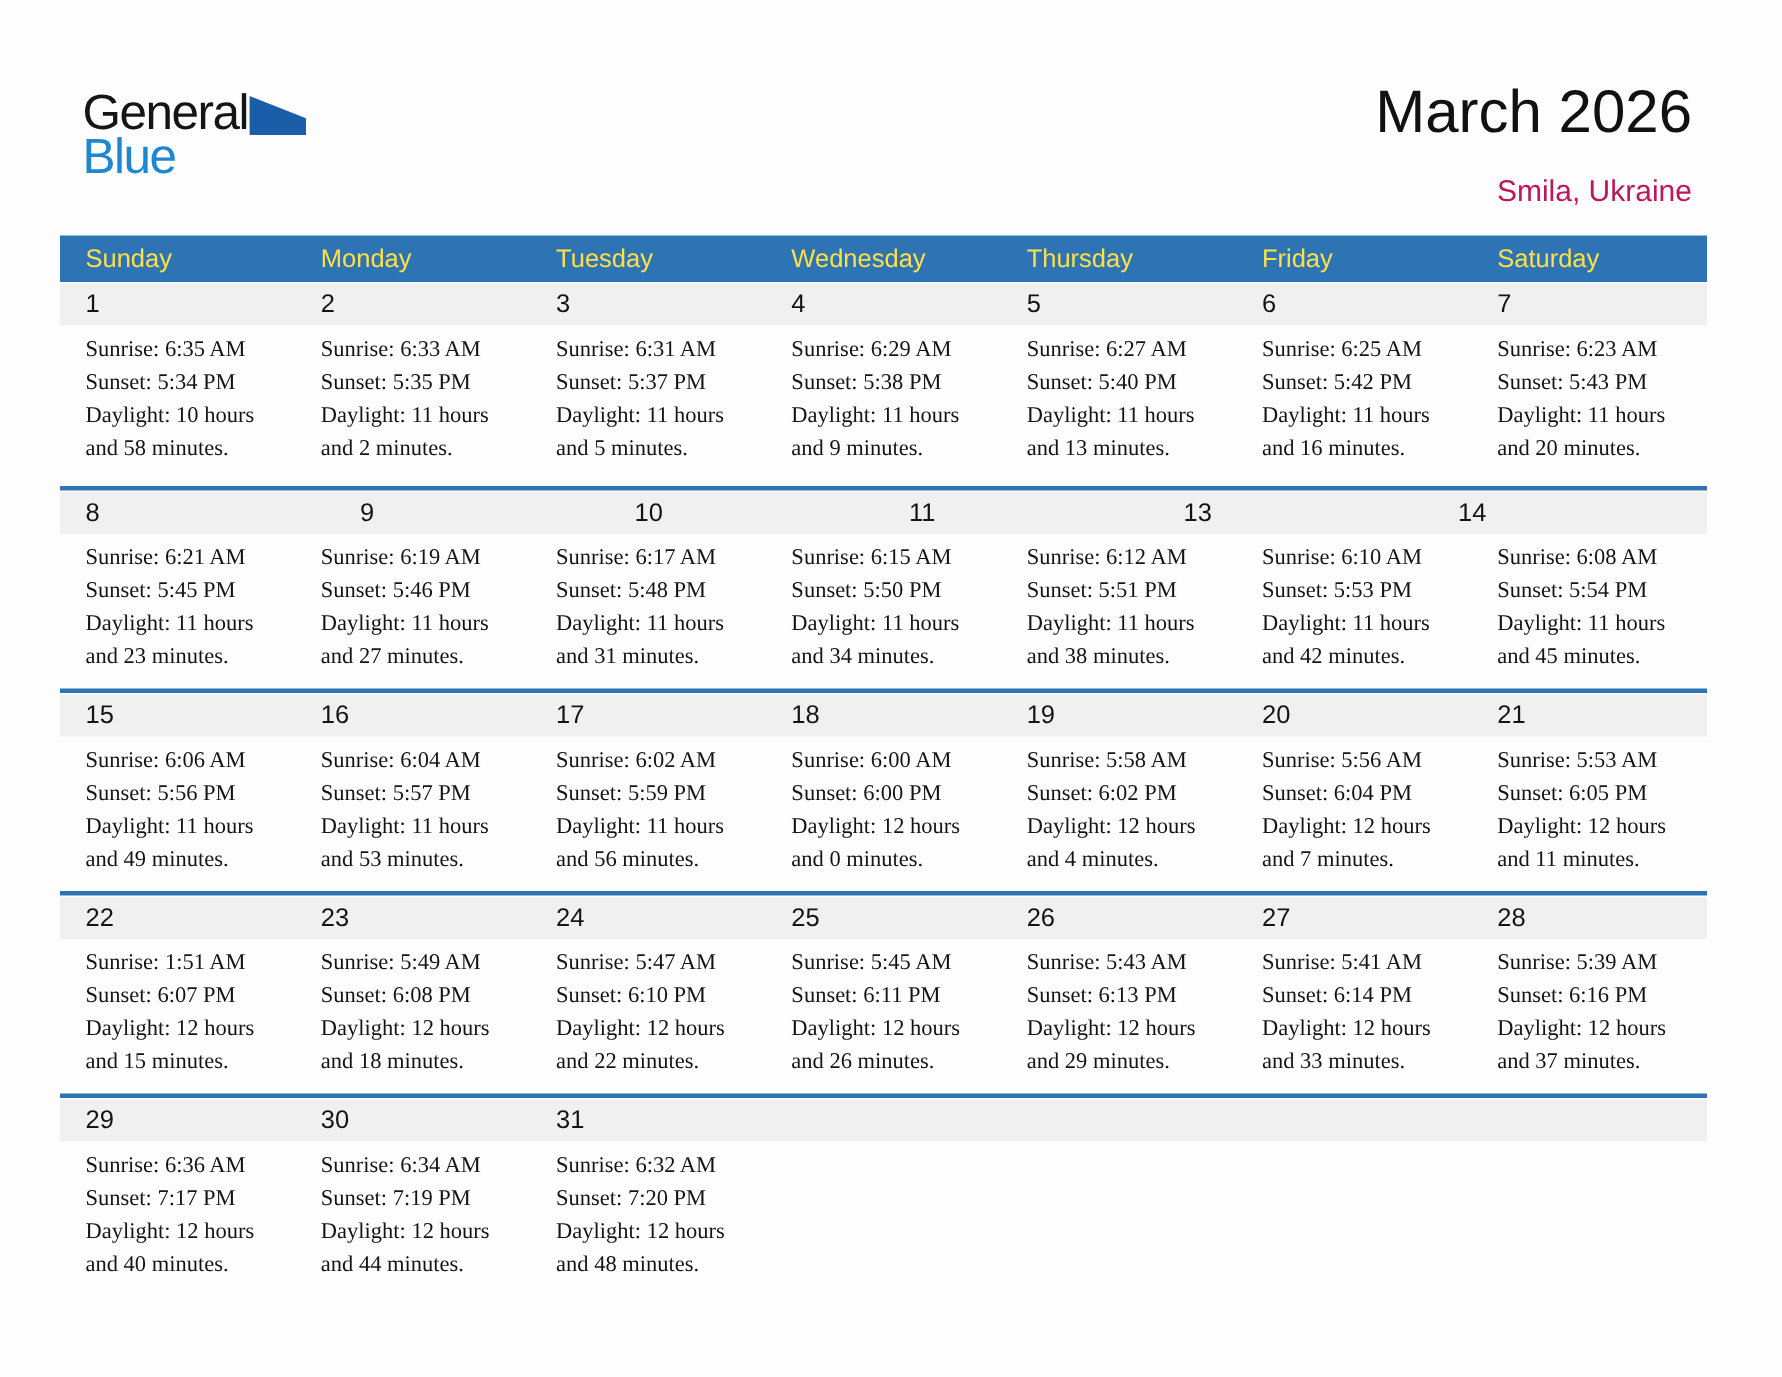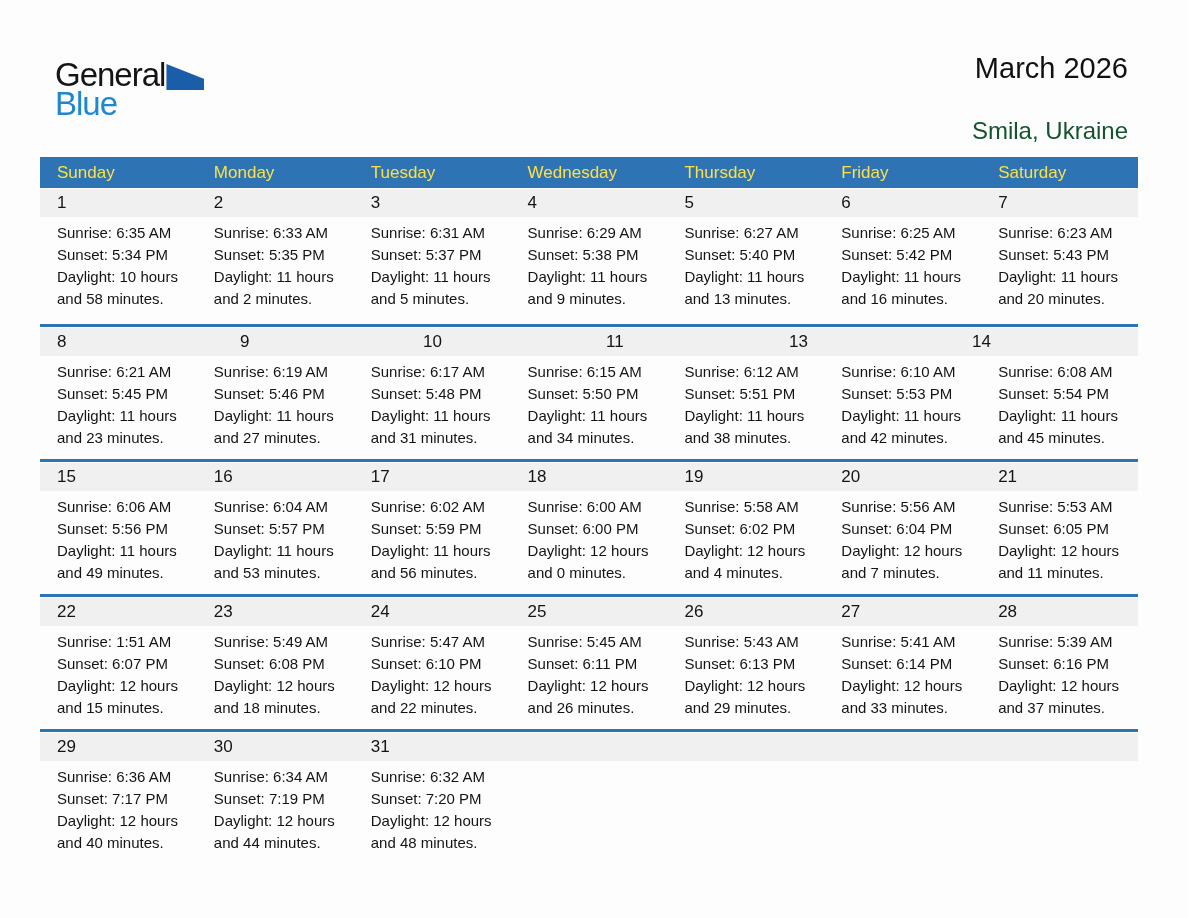--- a/index.html
+++ b/index.html
@@ -10,33 +10,33 @@
   .logo{position:absolute;left:55px;top:58px;}
   .logo-top{display:flex;align-items:flex-end;}
   .logo-general{font-size:33px;line-height:1;color:#151515;letter-spacing:-1px;}
   .logo-triangle{width:38px;height:26px;margin-left:1px;margin-bottom:1px;
     background:var(--logo-triangle,#1A5DA8);
     clip-path:polygon(0 0,100% 58%,100% 100%,0 100%);}
   .logo-blue{font-size:33px;line-height:1;margin-top:-4px;text-align:left;
     color:var(--logo-blue,#1E87D0);letter-spacing:-1px;}
 
   
-  .title{position:absolute;top:52px;right:60px;font-size:29px;line-height:1.15;color:#111;}
-  .subtitle{position:absolute;top:117px;right:60px;font-size:24px;color:#14532d;}
+  .title{position:absolute;top:52px;right:60px;font-size:40px;line-height:1.15;color:#111;}
+  .subtitle{position:absolute;top:117px;right:60px;font-size:20px;color:#be185d;}
 
   
   .cal{position:absolute;left:40px;top:157px;width:1098px;}
   .hrow{display:flex;height:31px;background:var(--header-bg,#2E74B5);}
   .hcell{flex:1;box-sizing:border-box;padding-left:17px;color:#fde047;font-size:17px;line-height:31px;}
   .week{height:135px;box-sizing:border-box;background:transparent;}
   .week.sep{border-top:3px solid var(--separator,#2E74B5);}
   .band{display:flex;height:28px;background:var(--band-bg,#F0F0F0);margin-top:1px;}
   .bandcell{flex:1;box-sizing:border-box;padding-left:17px;font-size:17px;line-height:28px;color:#141414;}
   .wbody{display:flex;}
-  .daycell{flex:1;box-sizing:border-box;padding:5px 6px 0 17px;font-size:15px;line-height:22px;color:#141414;}
+  .daycell{flex:1;box-sizing:border-box;padding:5px 6px 0 17px;font-size:15px;line-height:22px;color:#141414;font-family:Liberation Serif, serif;}
 </style>
 </head>
 <body>
 
 <div class="page">
 
   <div class="logo">
     <div class="logo-top">
       <span class="logo-general">General</span>
       <span class="logo-triangle"></span>

